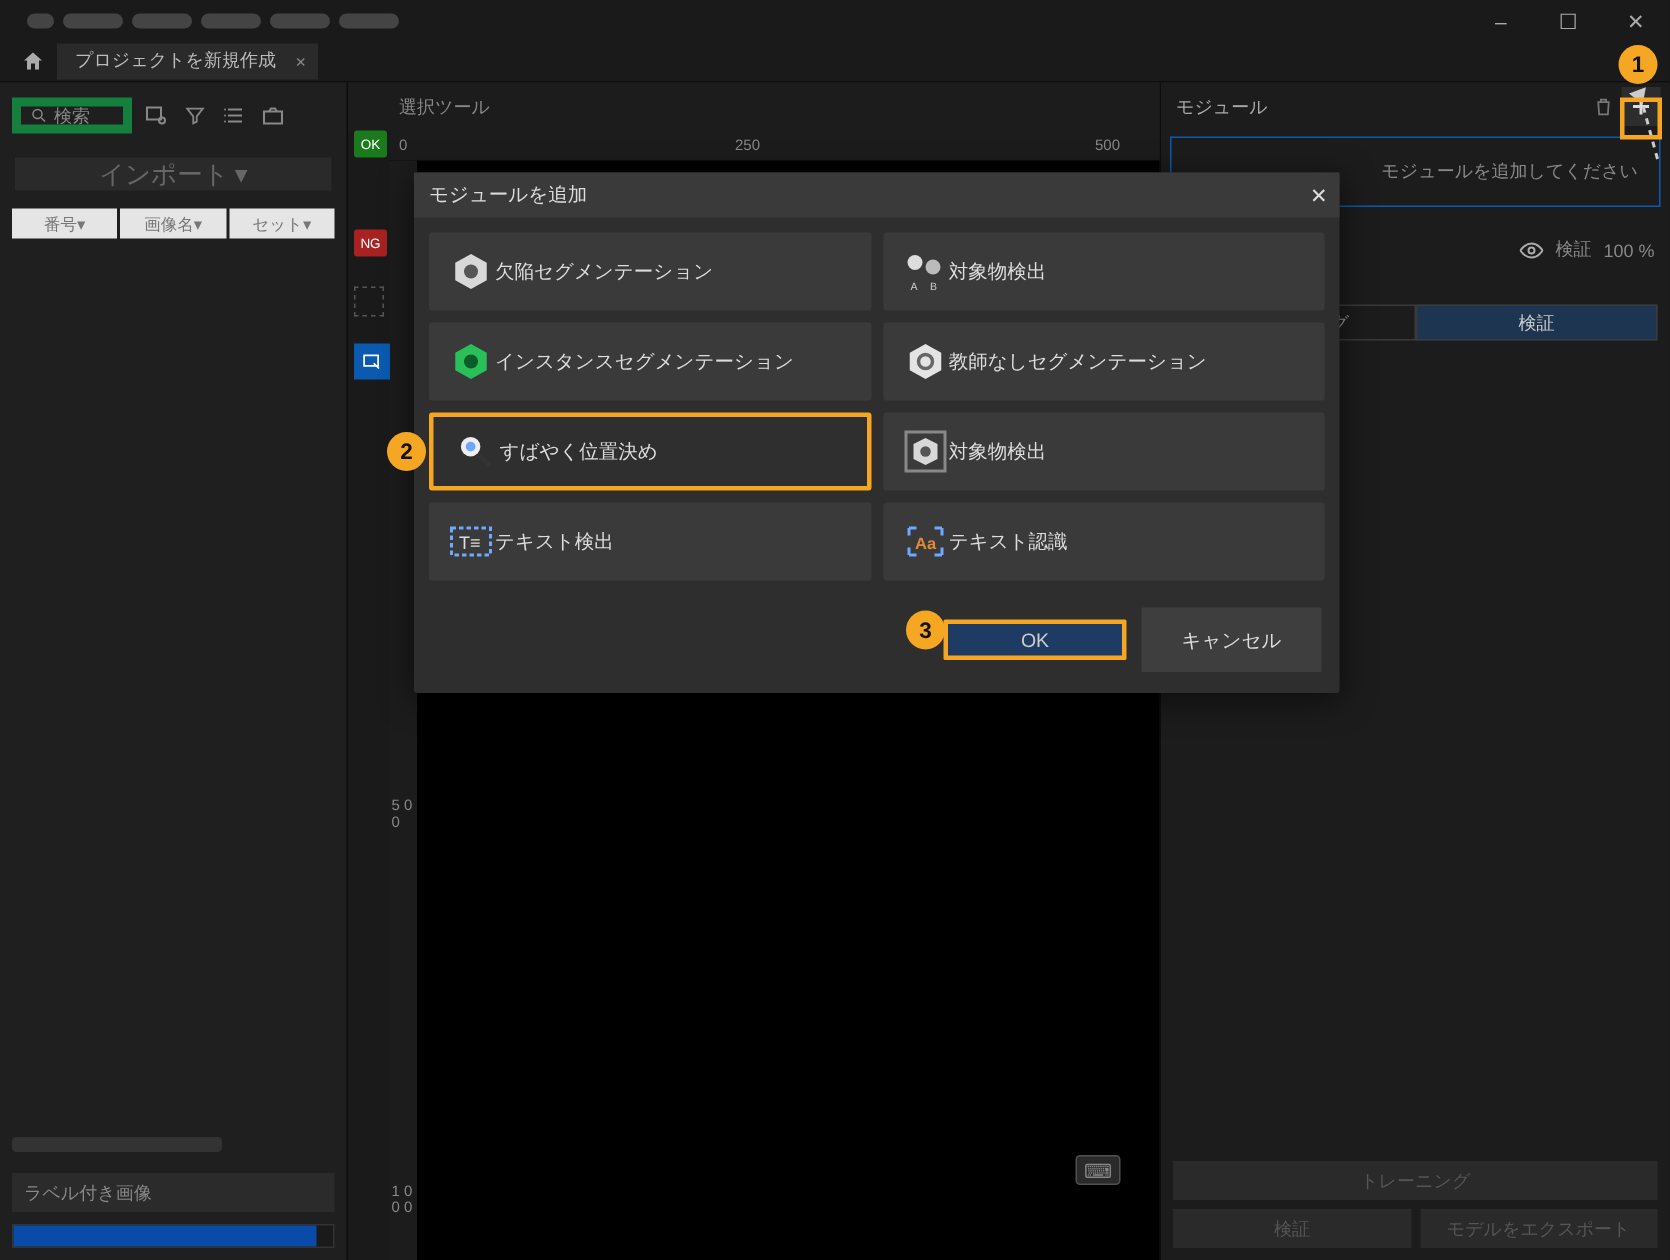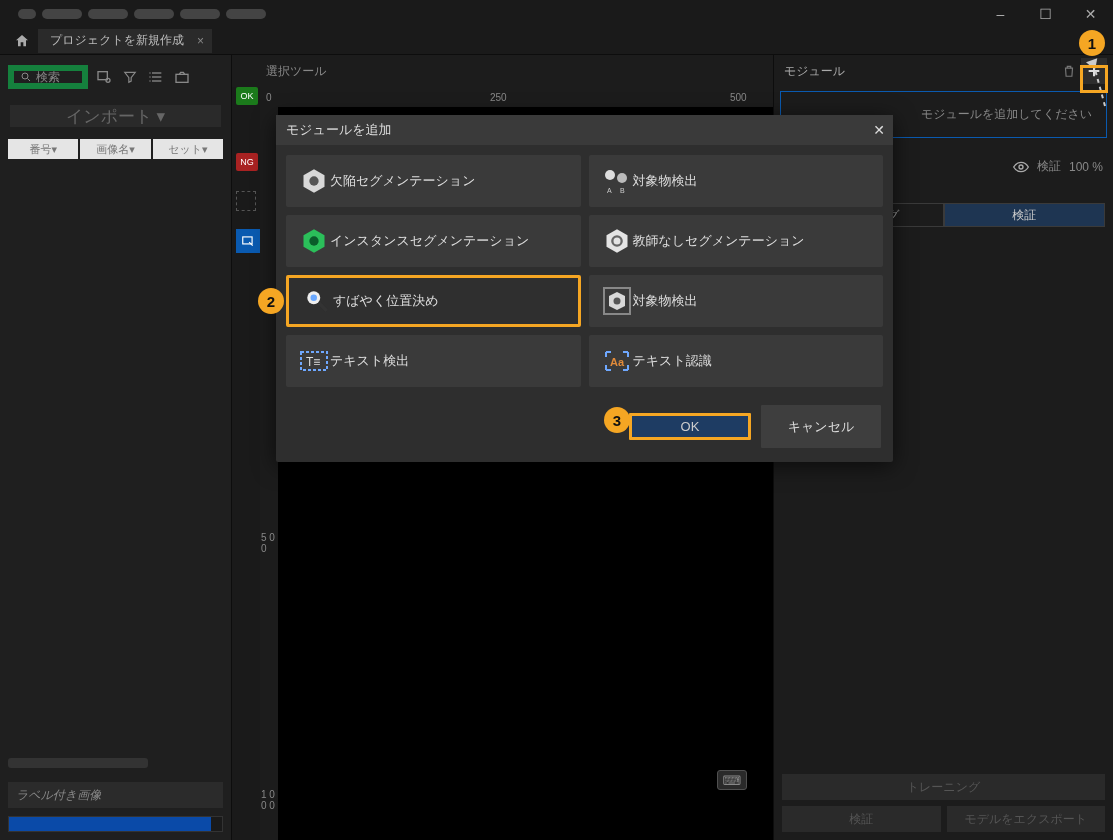--- a/index.html
+++ b/index.html
@@ -91,21 +91,21 @@
 .filter-btn {
   flex:1;
   background:#e5e5e5;
   height:20px;
   display:flex;
   align-items:center;
   justify-content:center;
   font-size:11px;
   color:#777;
 }
-.left-bottom { margin-top:auto; padding:8px;font-style:italic; }
+.left-bottom { margin-top:auto; padding:8px; }
 .placeholder-bar { height:10px; background:#333; border-radius:3px; width:140px; margin-bottom:14px;}
 .label-images {
   background:#2b2b2b; height:26px; display:flex; align-items:center; padding:0 8px; color:#888; font-size:12px;
 }
 .progress-out { height:16px; background:#1a1a1a; border:1px solid #333; margin-top:8px; position:relative;}
 .progress-in { height:100%; width:95%; background:#0a4aa8;}
 
 
 .center {
   flex:1;

